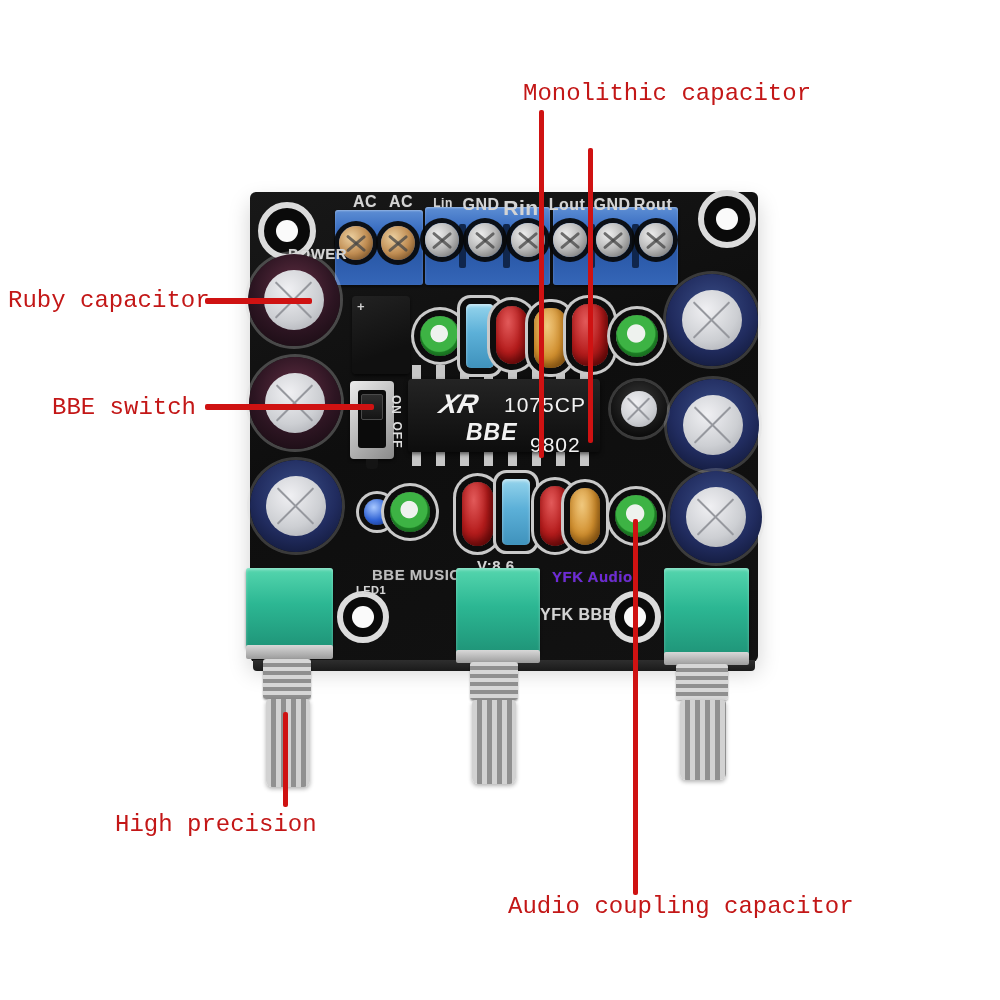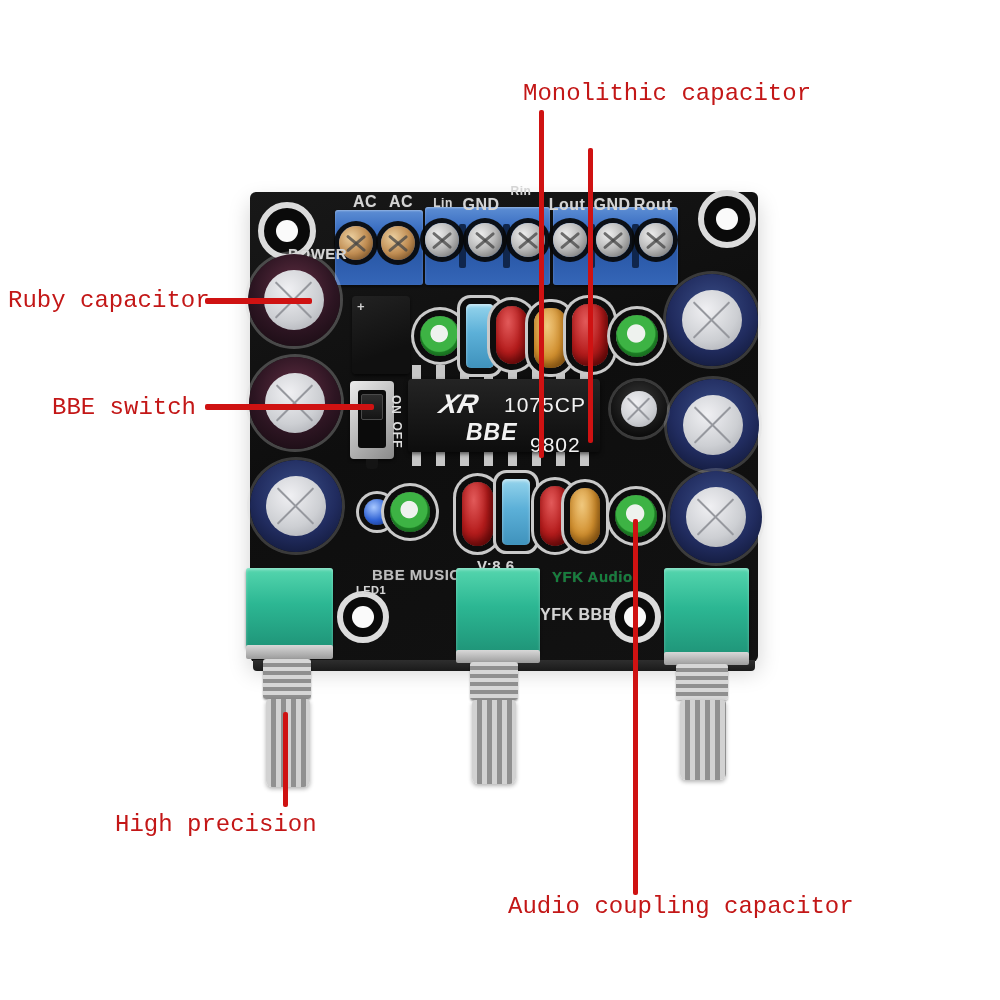--- a/index.html
+++ b/index.html
@@ -167,30 +167,30 @@
   <div class="screw" style="left:468px;top:223px;"></div>
   <div class="screw" style="left:511px;top:223px;"></div>
   <div class="screw" style="left:553px;top:223px;"></div>
   <div class="screw" style="left:596px;top:223px;"></div>
   <div class="screw" style="left:639px;top:223px;"></div>
 
   <span class="silk" style="left:365px;top:193px;font-size:16px;transform:translateX(-50%);">AC</span>
   <span class="silk" style="left:401px;top:193px;font-size:16px;transform:translateX(-50%);">AC</span>
   <span class="silk" style="left:443px;top:196px;font-size:12px;transform:translateX(-50%);">Lin</span>
   <span class="silk" style="left:481px;top:196px;font-size:16px;transform:translateX(-50%);">GND</span>
-  <span class="silk" style="left:521px;top:184px;font-size:12px;transform:translateX(-50%);">Rin</span>
+  <span class="silk" style="left:521px;top:196px;font-size:21px;transform:translateX(-50%);">Rin</span>
   <span class="silk" style="left:567px;top:196px;font-size:16px;transform:translateX(-50%);">Lout</span>
   <span class="silk" style="left:612px;top:196px;font-size:16px;transform:translateX(-50%);">GND</span>
   <span class="silk" style="left:653px;top:196px;font-size:16px;transform:translateX(-50%);">Rout</span>
 
   <span class="silk" style="left:288px;top:245px;font-size:15px;">POWER</span>
   <span class="silk" style="left:356px;top:548px;font-size:11px;margin-top:36px;">LED1</span>
   <span class="silk" style="left:477px;top:557px;font-size:15px;">V:8.6</span>
   <span class="silk" style="left:372px;top:566px;font-size:15px;color:#bdbdbd;">BBE MUSIC</span>
-  <span class="silk" style="left:552px;top:568px;font-size:15px;color:#15803d;">YFK Audio</span>
+  <span class="silk" style="left:552px;top:568px;font-size:15px;color:#6d28d9;">YFK Audio</span>
   <span class="silk" style="left:540px;top:606px;font-size:16px;">YFK BBE</span>
 
   <div class="ecap ruby" style="left:248px;top:254px;width:92px;height:92px;">
       <div class="etop"></div>
     </div>
   <div class="ecap ruby" style="left:249px;top:357px;width:92px;height:92px;">
       <div class="etop"></div>
     </div>
   <div class="ecap navy" style="left:250px;top:460px;width:92px;height:92px;">
       <div class="etop"></div>

